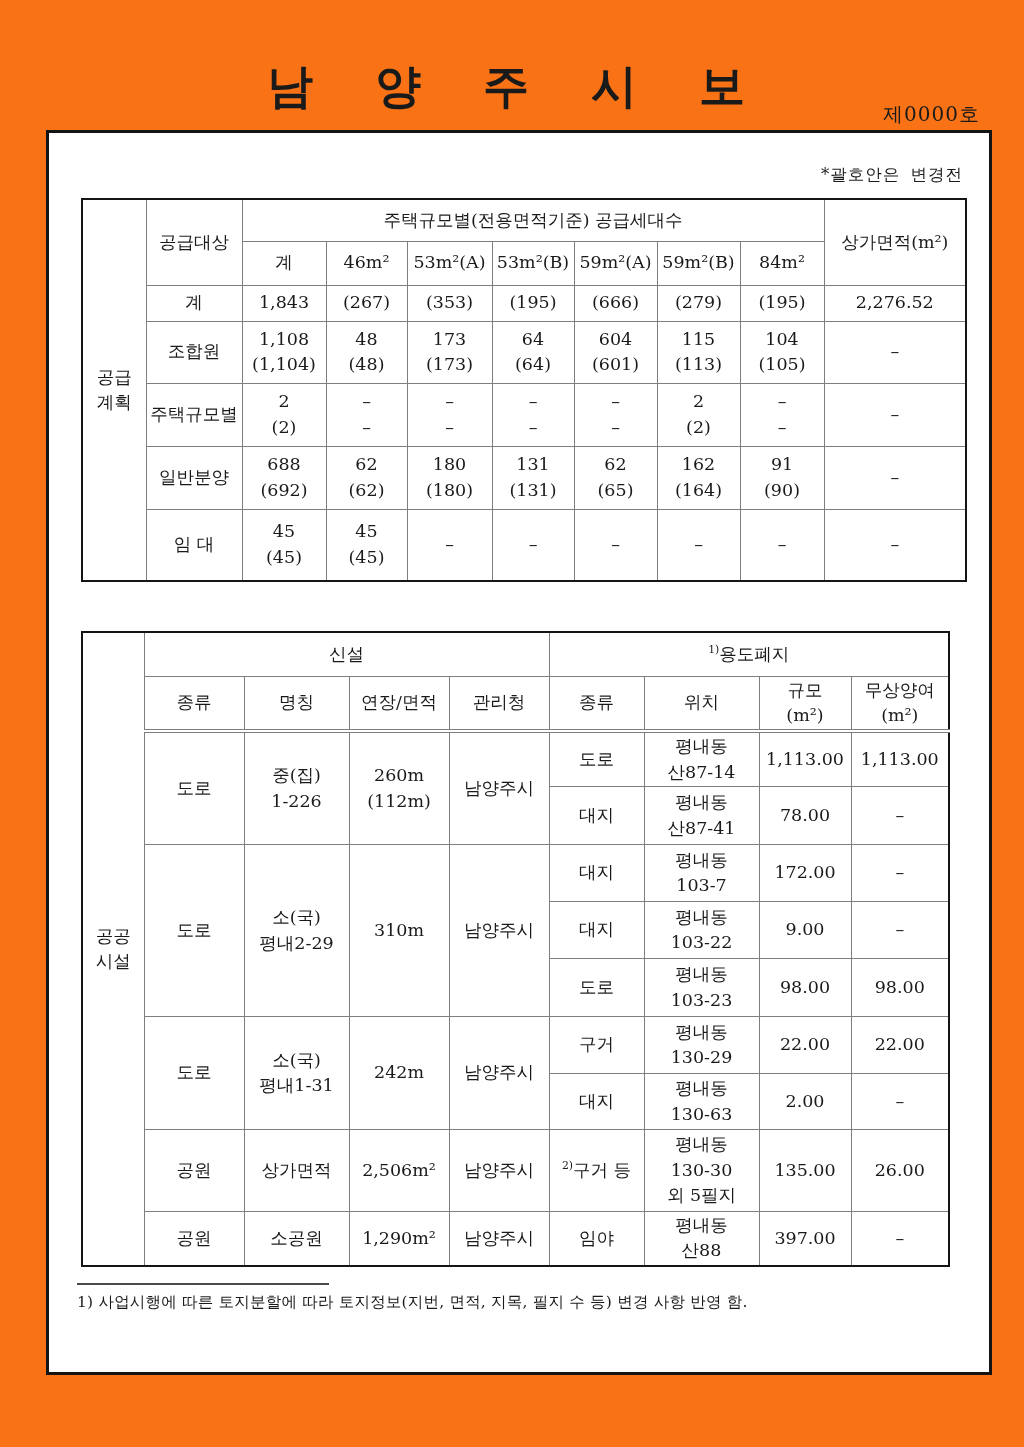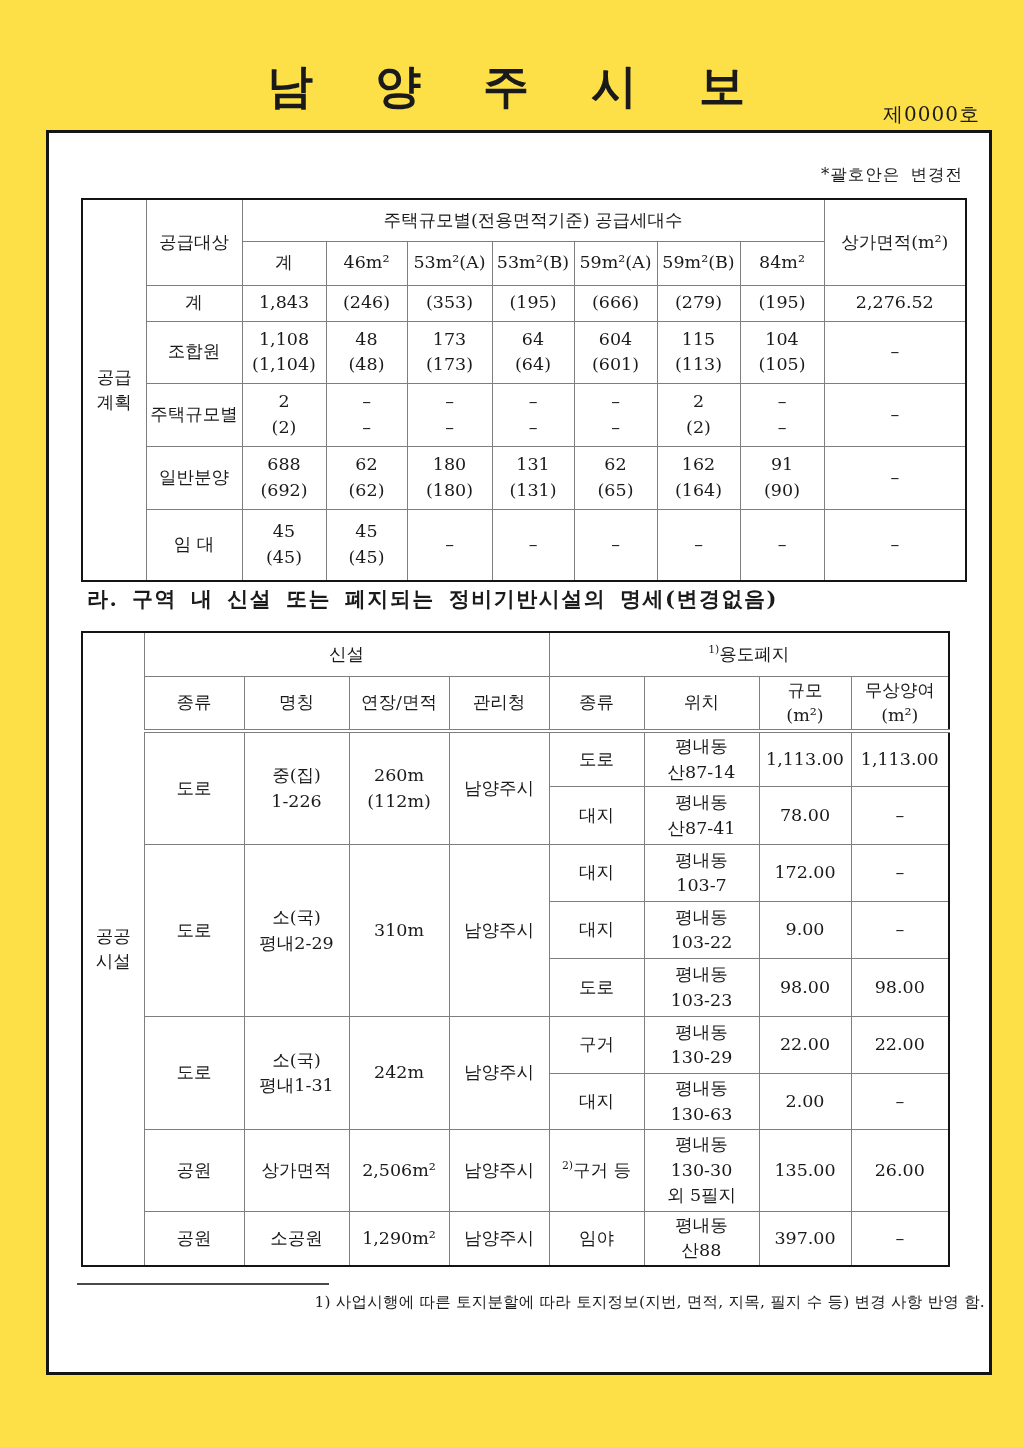--- a/index.html
+++ b/index.html
@@ -1,17 +1,17 @@
 <!DOCTYPE html>
 <html><head>
 <meta charset="utf-8">
 <style>
   html,body { margin:0; padding:0; background:#ffffff; }
   .page {
-    position:relative; width:1024px; height:1447px; background:#fde047;
+    position:relative; width:1024px; height:1447px; background:#f97316;
     color:#1a1a1a; font-family:"DejaVu Serif","Liberation Serif",serif;
     overflow:hidden;
   }
   .title {
     position:absolute; top:56px; left:0; width:100%; text-align:center;
     font-size:46px; font-weight:bold; letter-spacing:12px; word-spacing:22px;
     white-space:nowrap;
   }
   .issue {
     position:absolute; top:101px; right:34px; font-size:20px;
@@ -40,21 +40,21 @@
   .t1 { left:32px; top:65px; width:884px; }
   .t2 { left:32px; top:498px; width:867px; }
   .dbl td { border-bottom:4px double #7e7e7e; }
 
   .foot-sep {
     position:absolute; left:28px; top:1150px; width:252px; height:0;
     border-top:2px solid #4a4a4a;
   }
   .footnotes {
     position:absolute; left:28px; top:1158px; width:908px;
-    font-size:15.5px; line-height:1.5; letter-spacing:0.2px;text-align:right;
+    font-size:15.5px; line-height:1.5; letter-spacing:0.2px;
   }
   .fn { padding-left:26px; text-indent:-26px; margin-bottom:1px; }
 </style>
 </head>
 <body>
 
 <div class="page">
 
   <div class="title">남 양 주 시 보</div>
   <div class="issue">제0000호</div>
@@ -89,21 +89,21 @@
         <td>46m²</td>
         <td>53m²(A)</td>
         <td>53m²(B)</td>
         <td>59m²(A)</td>
         <td>59m²(B)</td>
         <td>84m²</td>
       </tr>
       <tr style="height:36px">
         <td>계</td>
         <td>1,843</td>
-        <td>(246)</td>
+        <td>(267)</td>
         <td>(353)</td>
         <td>(195)</td>
         <td>(666)</td>
         <td>(279)</td>
         <td>(195)</td>
         <td>2,276.52</td>
       </tr>
       <tr style="height:62px">
         <td>조합원</td>
         <td>1,108
@@ -167,21 +167,20 @@
         <td>–</td>
         <td>–</td>
         <td>–</td>
         <td>–</td>
         <td>–</td>
         <td>–</td>
       </tr>
     </tbody>
       </table>
 
-    <div class="sec-heading heading-ra">라. 구역 내 신설 또는 폐지되는 정비기반시설의 명세(변경없음)</div>
 
     <table class="t2">
       <colgroup>
         <col style="width:62px">
           <col style="width:100px">
           <col style="width:105px">
           <col style="width:100px">
         <col style="width:100px">
           <col style="width:95px">
           <col style="width:115px">

